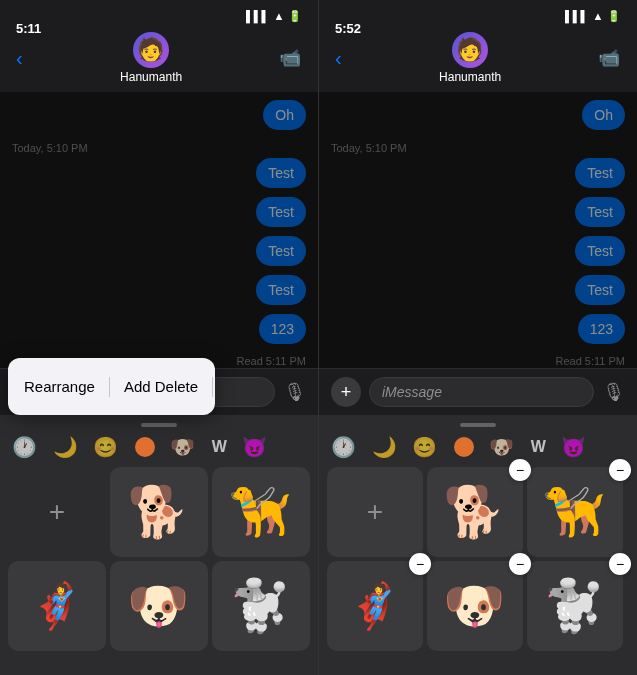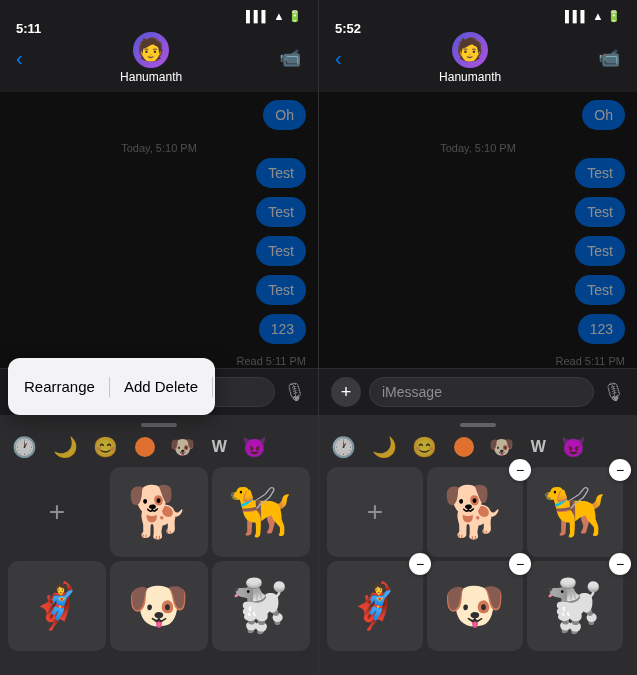--- a/index.html
+++ b/index.html
@@ -112,21 +112,21 @@
       padding: 7px 12px;
       font-size: 14px;
       max-width: 60%;
       align-self: flex-end;
       margin-bottom: 9px;
     }
 
     .msg-timestamp {
       color: #8e8e93;
       font-size: 11px;
-      text-align: center;
+      text-align: left;
       margin: 4px 0;
     }
 
     .msg-read {
       color: #8e8e93;
       font-size: 11px;
       text-align: right;
       margin-top: 2px;
     }
 
@@ -153,20 +153,21 @@
       font-size: 18px;
     }
     .input-field {
       flex: 1;
       background: #2c2c2e;
       border-radius: 18px;
       padding: 6px 12px;
       color: #8e8e93;
       font-size: 14px;
       border: 1px solid #3a3a3c;
+      font-style: italic;
     }
     .mic-btn {
       color: #8e8e93;
       font-size: 18px;
     }
 
     
     .sticker-panel {
       background: #2c2c2e;
       padding: 8px 0 0;

